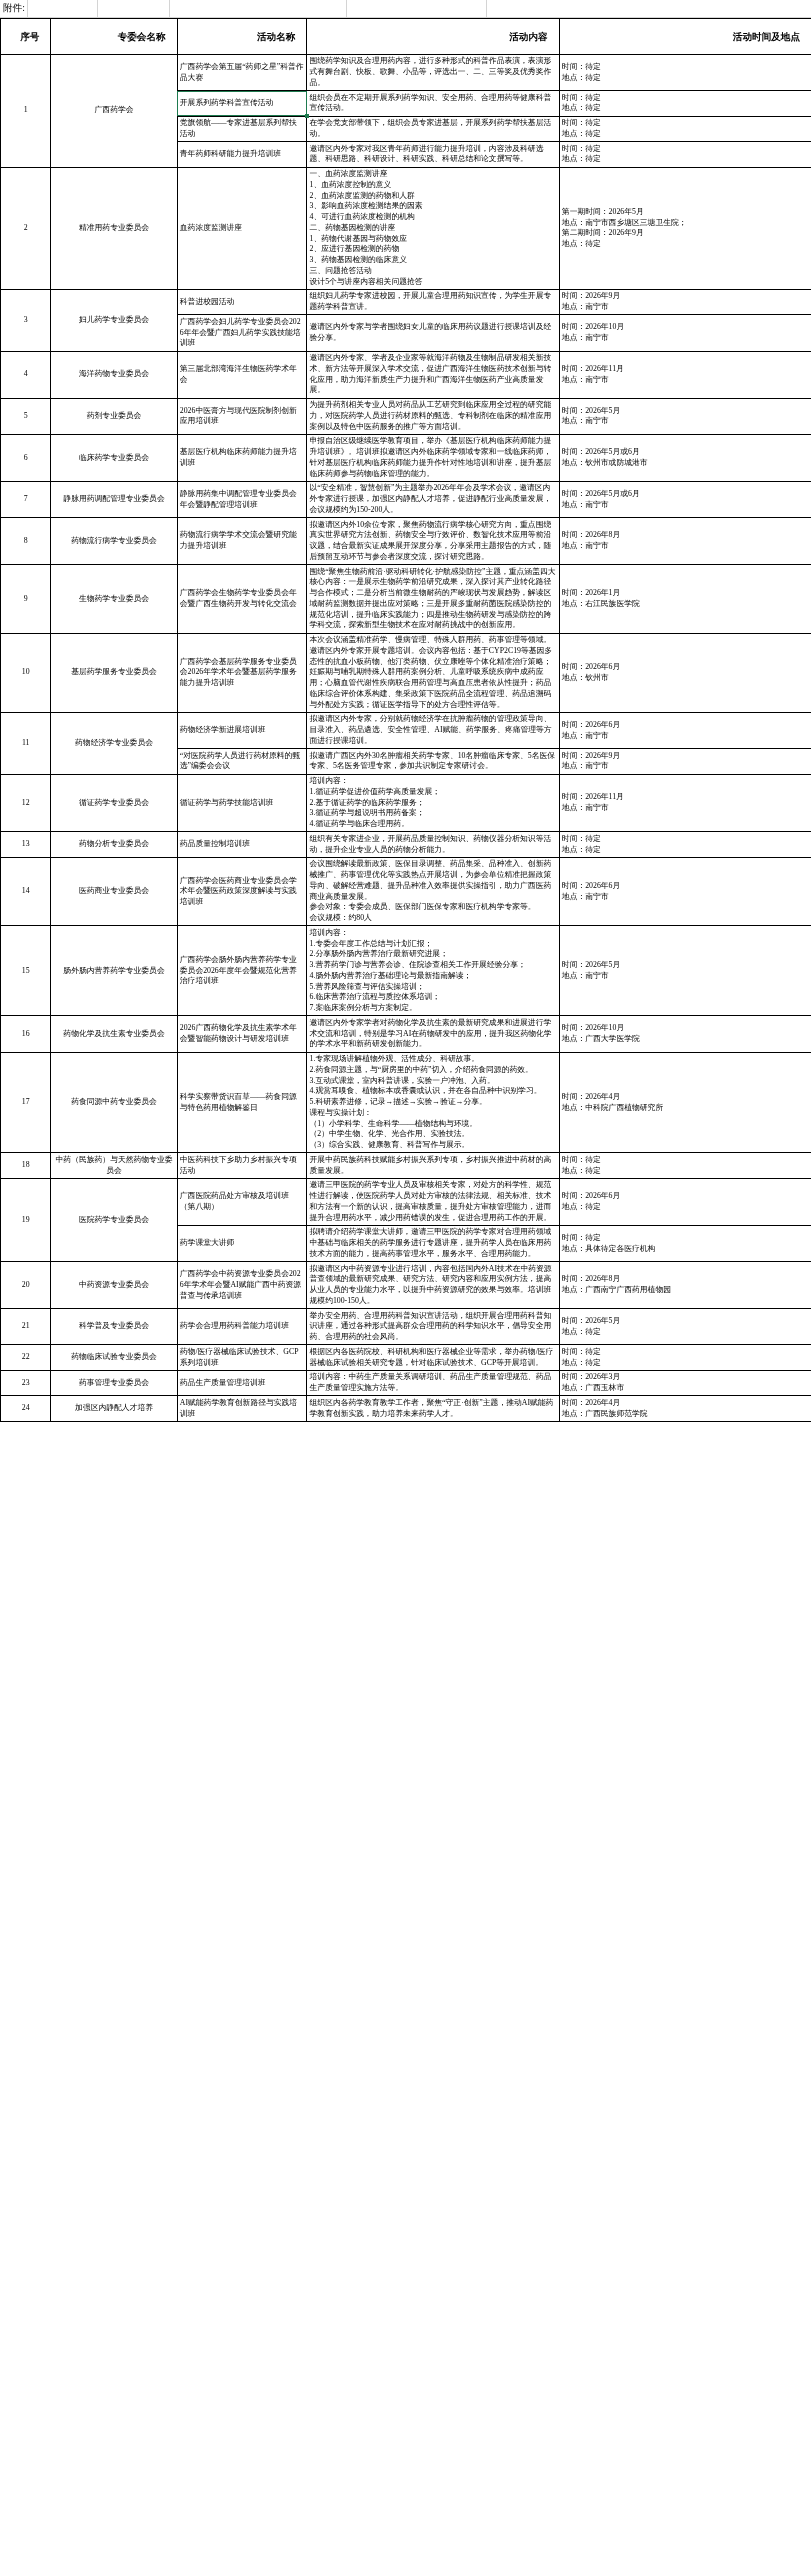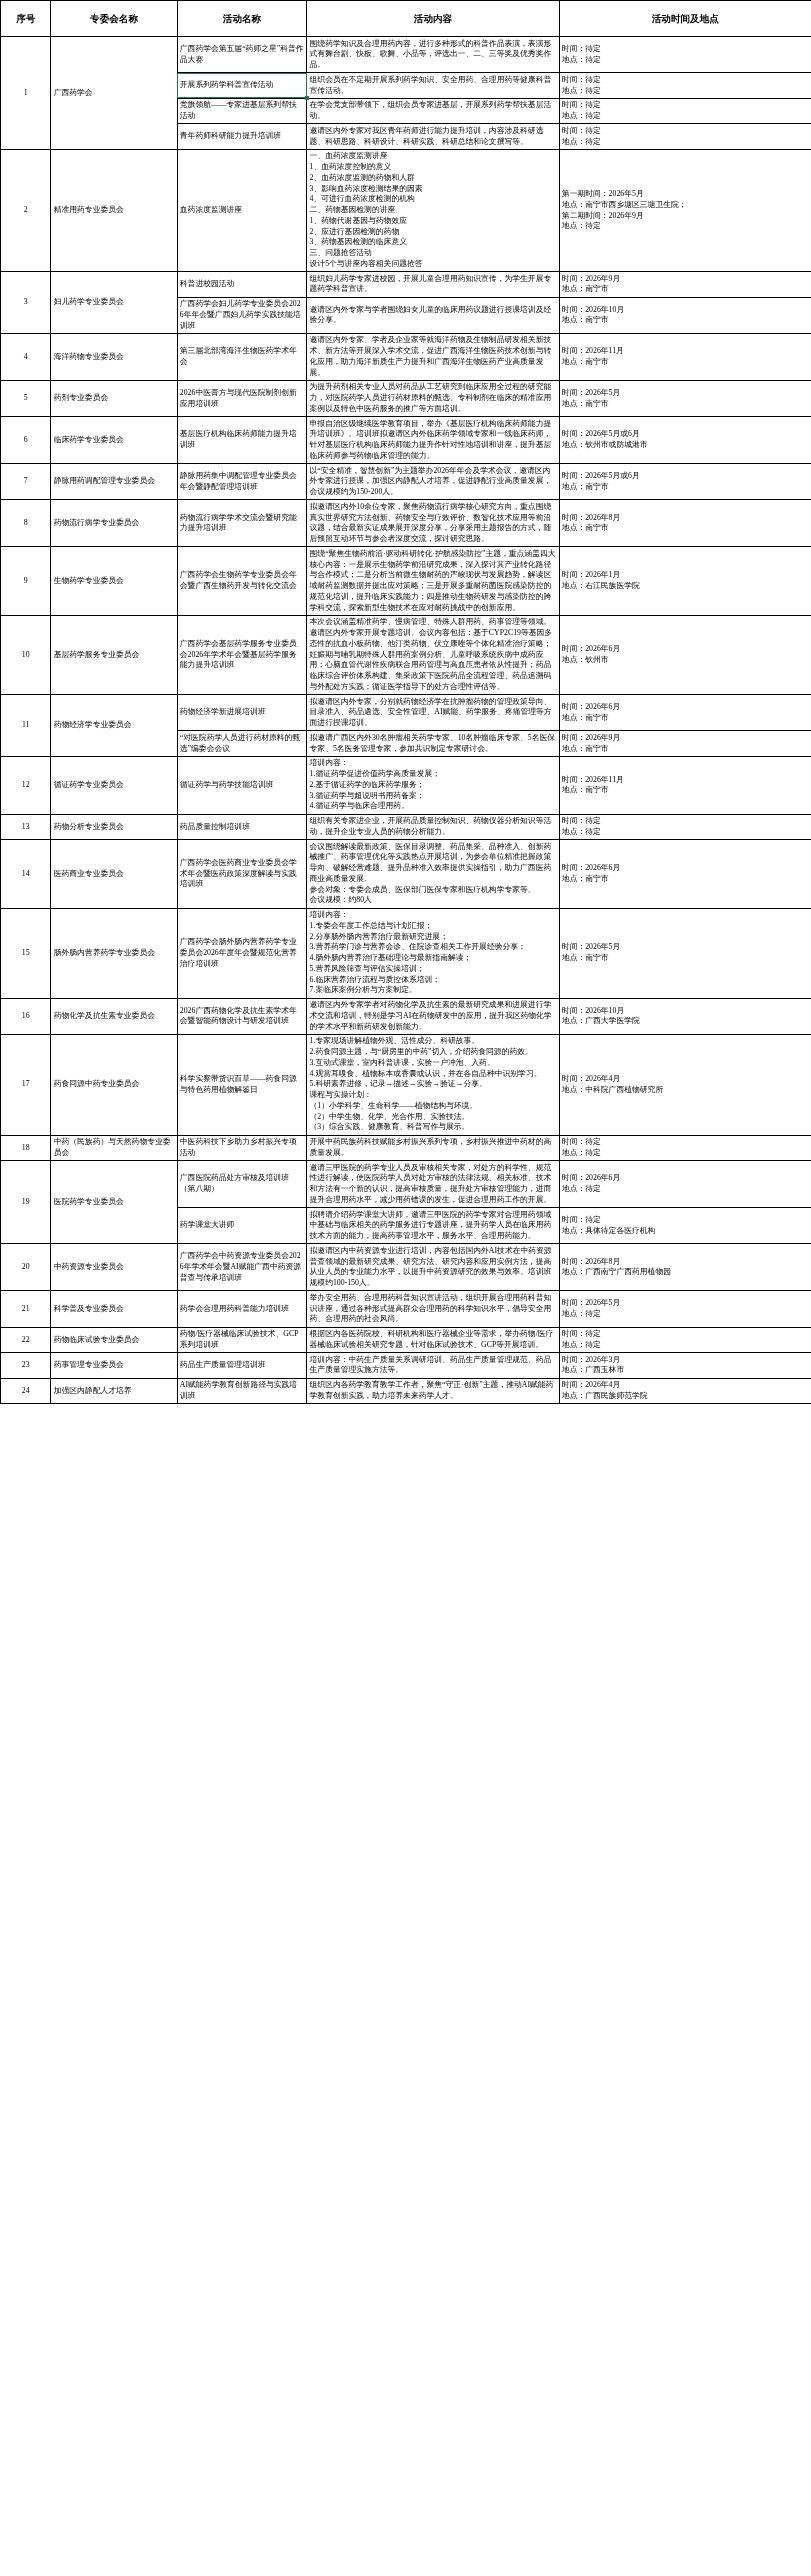--- a/index.html
+++ b/index.html
@@ -60,26 +60,26 @@
     border: 0.7px solid #000;
     vertical-align: middle;
     font-size: 7.8px;
     line-height: 1.38;
     padding: 1.5px 2.2px;
     word-break: break-all;
   }
   table.plan thead th {
     font-weight: bold;
     font-size: 9.6px;
-    text-align: center;
+    text-align: right;
     height: 22px;
     padding: 11px;
   }
   td.c-idx { text-align: center; font-size: 8px; }
-  td.c-comm { text-align: left; }
+  td.c-comm { text-align: center; }
   td.c-act { text-align: left; }
   td.c-content { text-align: left; }
   td.c-when { text-align: left; white-space: pre-line; }
   td.c-act, td.c-content { white-space: pre-line; }
 
   col.w1 { width: 28px; }
   col.w2 { width: 70px; }
   col.w3 { width: 72px; }
   col.w4 { width: 140px; }
   col.w5 { width: 140px; }
@@ -97,20 +97,28 @@
     right: -2.2px; bottom: -2.2px;
     width: 3.7px; height: 3.7px;
     background: #1e7a4f;
   }
 </style>
 </head>
 <body>
 
 <div class="sheet">
 
+  <div class="attach-row">
+    <div class="attach-cell attach-c1">附件:</div>
+    <div class="attach-cell attach-c2"></div>
+    <div class="attach-cell attach-c3"></div>
+    <div class="attach-cell attach-c4"></div>
+    <div class="attach-cell attach-c5"></div>
+    <div class="attach-cell attach-c6"></div>
+  </div>
 
 
   <table class="plan">
     <colgroup>
       <col class="w1">
         <col class="w2">
         <col class="w3">
         <col class="w4">
         <col class="w5">
     </colgroup>

